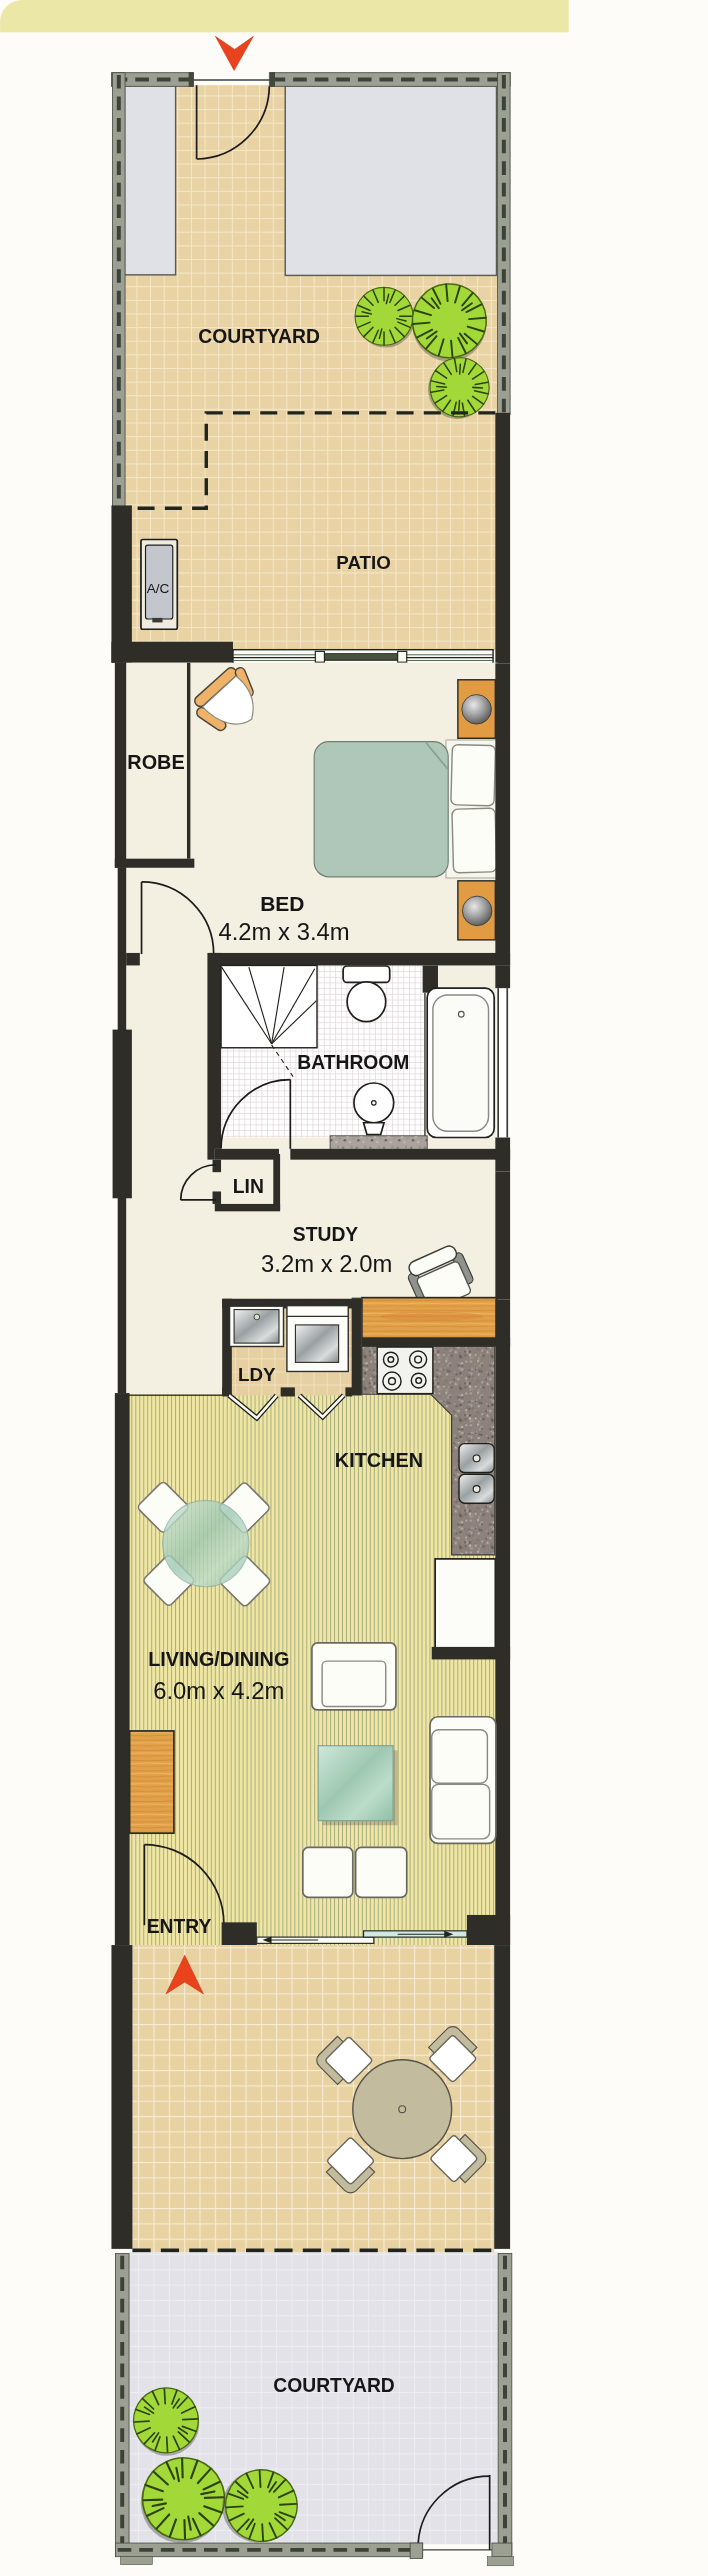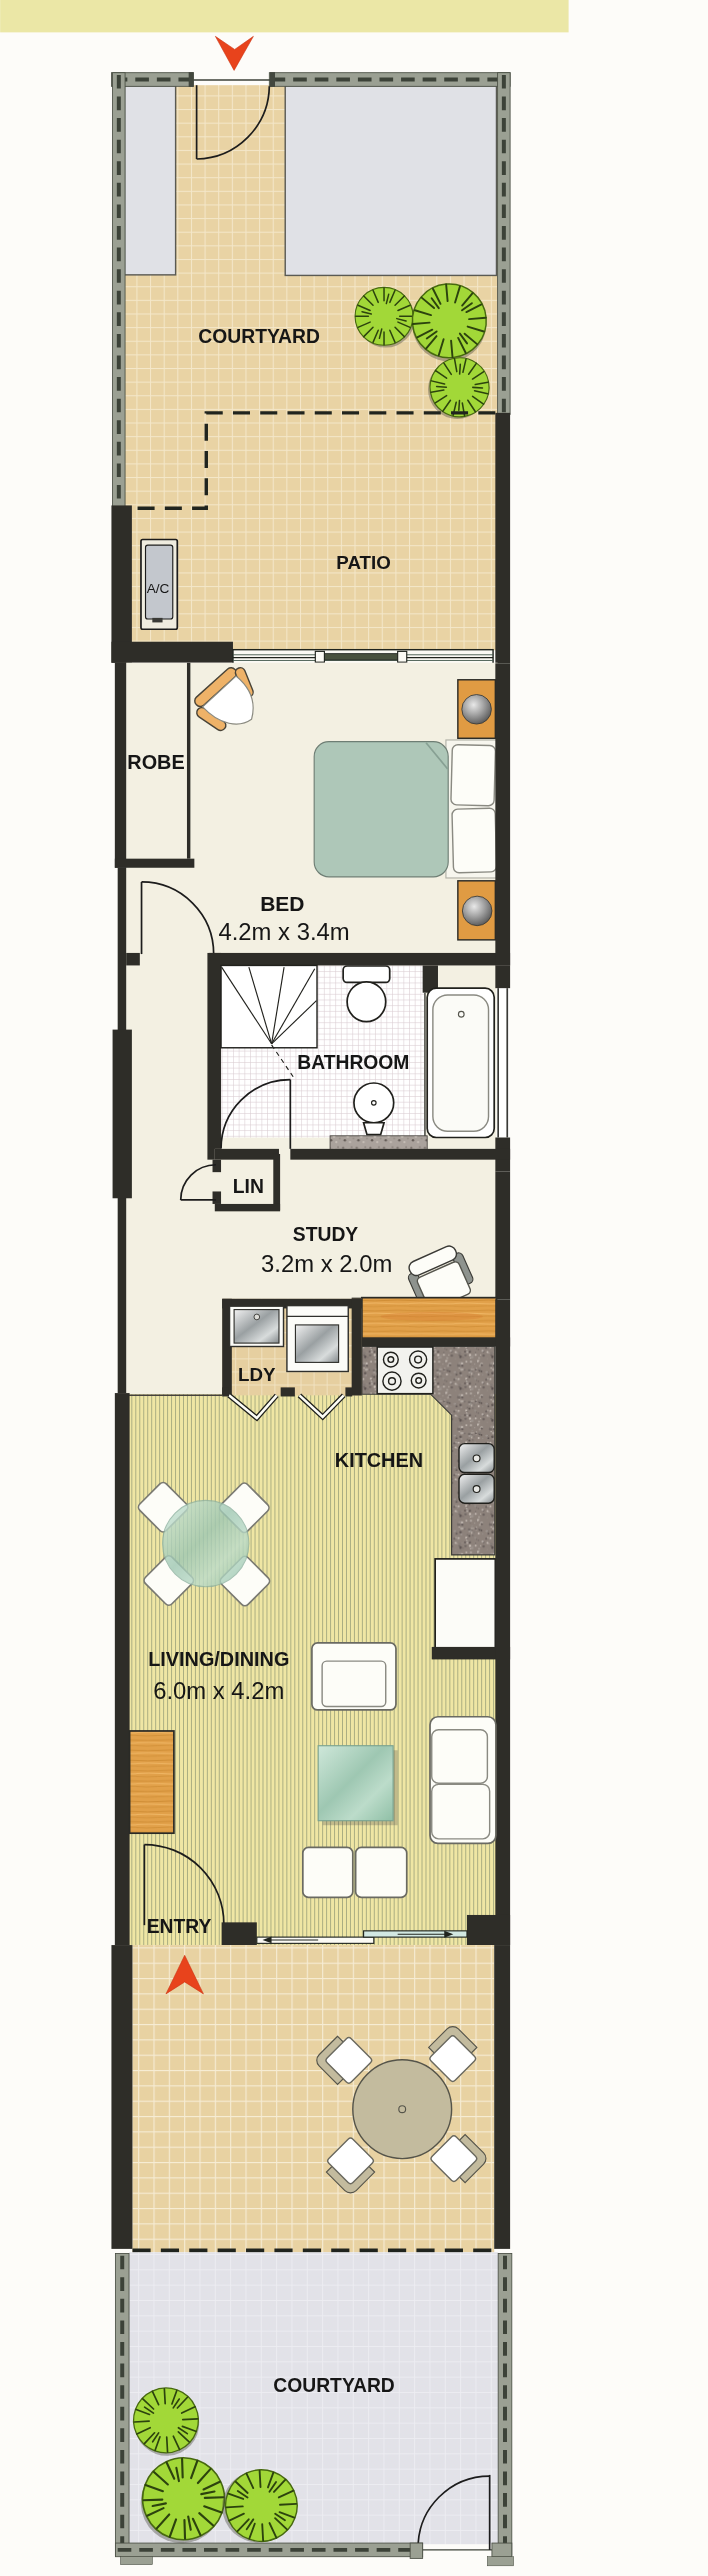--- a/index.html
+++ b/index.html
@@ -1,16 +1,16 @@
 <!DOCTYPE html>
 <html style="font-size:9px"><head>
 <meta charset="utf-8">
 <style>
 html,body{margin:0;padding:0;background:#fdfcf9;}
-#page{position:relative;width:709px;height:2576px;overflow:hidden;}
+#page{position:relative;width:709px;height:2576px;overflow:hidden;border-radius:22px;}
 svg{display:block;}
 text{font-family:"Liberation Sans", sans-serif;fill:#161616;}
 .lbl{font-weight:bold;}
 </style>
 </head>
 <body>
 <div id="page">
 <svg width="709" height="2576" viewBox="0 0 1248 4536">
 <defs>
 <pattern id="tan" width="24" height="24" patternUnits="userSpaceOnUse">

